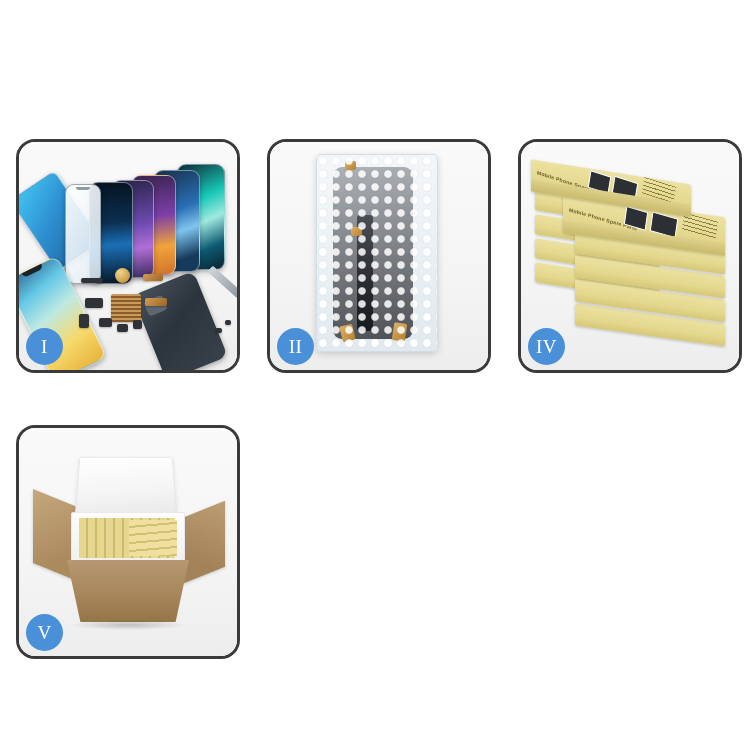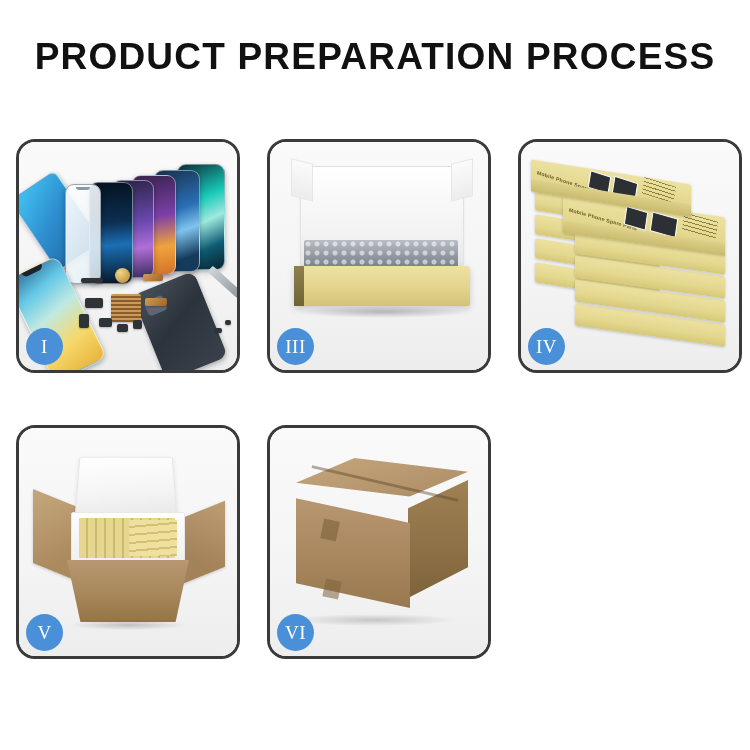--- a/index.html
+++ b/index.html
@@ -364,21 +364,20 @@
   .c6-shadow {
     position:absolute; left: 24px; top: 186px; width: 160px; height: 12px;
     border-radius:50%;
     background: radial-gradient(ellipse at center, rgba(0,0,0,.18), rgba(0,0,0,0) 72%);
   }
 </style>
 </head>
 <body>
 
 <div class="header">
-  <h1 class="title">PRODUCT PREPARATION PROCESS</h1>
 </div>
 
 <div class="grid">
 
   <div class="panel p1">
     <div class="stage">
       <div class="shadowline"></div>
 
       <div class="ph tilt2"></div>
       <div class="ph tilt1"></div>
@@ -403,30 +402,35 @@
       <div class="chip" style="left:60px;top:172px;width:10px;height:14px;"></div>
       <div class="chip" style="left:80px;top:176px;width:13px;height:9px;"></div>
       <div class="chip" style="left:98px;top:182px;width:11px;height:8px;"></div>
       <div class="chip" style="left:114px;top:178px;width:9px;height:9px;"></div>
       <div class="chip" style="left:196px;top:186px;width:7px;height:5px;"></div>
       <div class="chip" style="left:206px;top:178px;width:6px;height:5px;"></div>
     </div>
     <div class="badge">I</div>
   </div>
 
-
-  <div class="panel p3">
+  <div class="panel p2">
     <div class="stage">
-      <div class="box3-lid"></div>
-      <div class="box3-foam"></div>
-      <div class="box3-body"></div>
-      <div class="box3-shadow"></div>
+      <div class="bubblebag">
+        <div class="bag-screen"></div>
+        <div class="bag-flex"></div>
+        <div class="bag-tab" style="left:28px;top:6px;"></div>
+        <div class="bag-tab" style="left:34px;top:72px;"></div>
+        <div class="bag-tab" style="left:24px;top:170px;width:13px;height:16px;transform:rotate(-14deg);"></div>
+        <div class="bag-tab" style="left:76px;top:168px;width:13px;height:18px;transform:rotate(9deg);"></div>
+        <div class="bag-bubbles"></div>
+      </div>
     </div>
-    <div class="badge">III</div>
+    <div class="badge">II</div>
   </div>
+
 
   <div class="panel p4">
     <div class="stage">
       <div class="stackwrap">
 
         <div class="sbox" style="left:6px;top:106px;width:124px;height:20px;transform:skewY(9deg);"></div>
         <div class="sbox" style="left:6px;top:82px;width:124px;height:20px;transform:skewY(9deg);"></div>
         <div class="sbox" style="left:6px;top:58px;width:124px;height:20px;transform:skewY(9deg);"></div>
         <div class="sbox" style="left:6px;top:34px;width:124px;height:20px;transform:skewY(9deg);"></div>
 
@@ -463,28 +467,14 @@
       <div class="c5-lid"></div>
       <div class="c5-liner"></div>
       <div class="c5-inner"></div>
       <div class="c5-inner2"></div>
       <div class="c5-body"></div>
       <div class="c5-shadow"></div>
     </div>
     <div class="badge">V</div>
   </div>
 
-  <div class="panel p6">
-    <div class="stage">
-      <div class="c6">
-        <div class="c6-top"></div>
-        <div class="c6-side"></div>
-        <div class="c6-front"></div>
-        <div class="c6-seam"></div>
-        <div class="c6-tape1"></div>
-        <div class="c6-tape2"></div>
-      </div>
-      <div class="c6-shadow"></div>
-    </div>
-    <div class="badge">VI</div>
-  </div>
 
 </div>
 
 </body></html>

